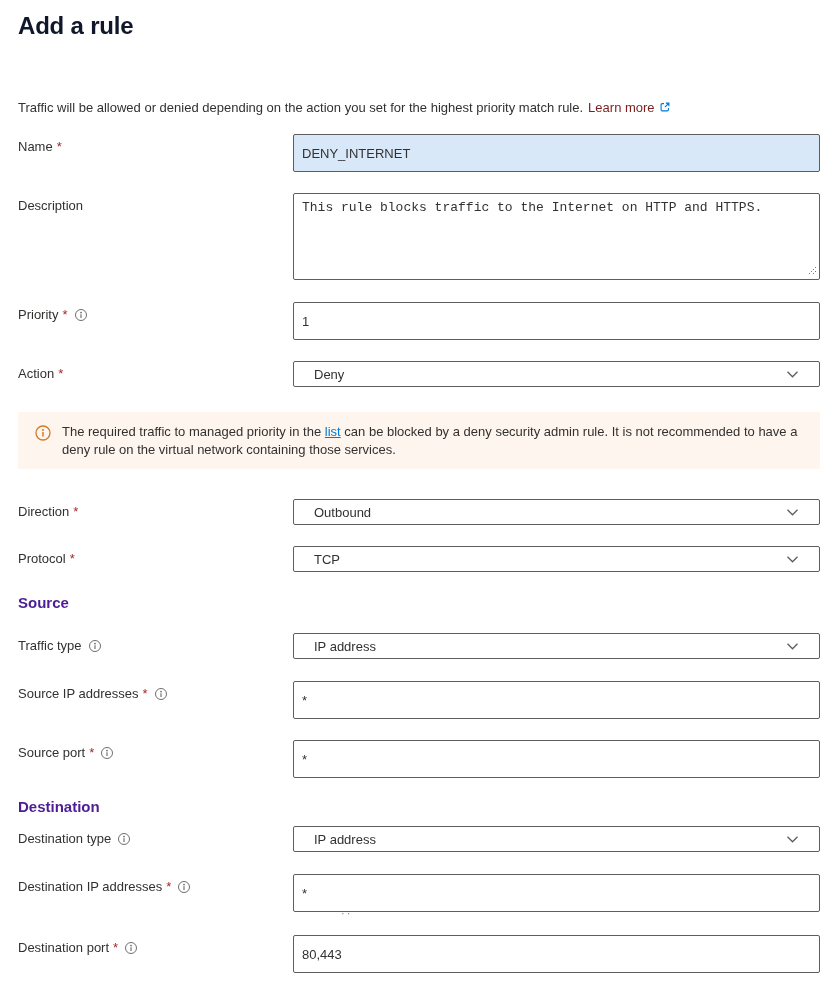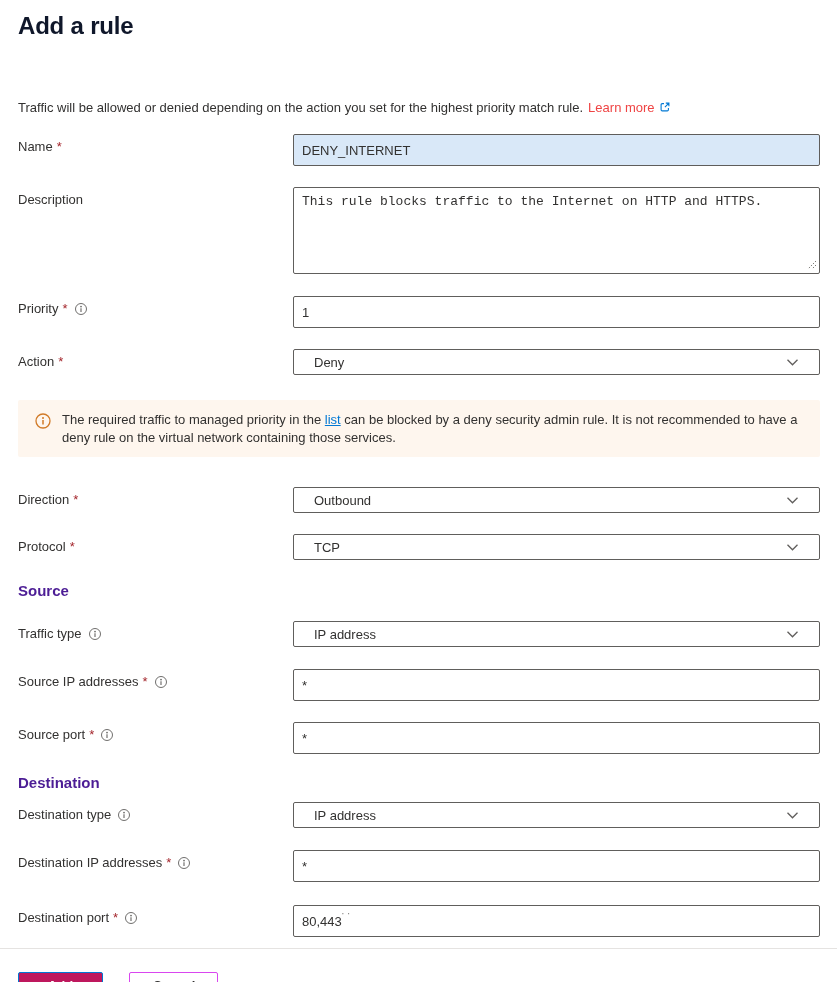--- a/index.html
+++ b/index.html
@@ -13,39 +13,39 @@
     overflow: hidden;
   }
   .container { padding: 10px 17px 0 18px; }
 
   h1.page-title {
     font-size: 24px; font-weight: 600; color: #0f172a;
     margin: 0; line-height: 32px; letter-spacing: -0.2px;
   }
 
   .intro { margin-top: 57px; font-size: 13px; line-height: 18px; color: #323130; }
-  .intro a.learn-more { color: #ef4444; text-decoration: none; margin-left: 5px; cursor: pointer; }
+  .intro a.learn-more { color: #7f1d1d; text-decoration: none; margin-left: 5px; cursor: pointer; }
   .ext-icon { vertical-align: -1px; margin-left: 4px; }
 
   .form { margin-top: 17px; }
   .form-row { display: flex; margin-bottom: 21px; }
   .mb22 { margin-bottom: 22px; } .mb25 { margin-bottom: 25px; }
   .mb19 { margin-bottom: 19px; } .mb23 { margin-bottom: 23px; } .mb11 { margin-bottom: 11px; }
 
   .form-label {
     flex: 0 0 275px; width: 275px;
     font-size: 13px; color: #323130; padding-top: 5px; line-height: 16px;
   }
   .req { color: #a4262c; margin-left: 4px; }
   .info-icon { vertical-align: -3px; margin-left: 6px; cursor: default; }
 
   .field { flex: 1; position: relative; }
 
   .text-input {
-    width: 100%; height: 32px;
+    width: 100%; height: 38px;
     border: 1px solid #605e5c; border-radius: 2px;
     padding: 0 8px; background: #ffffff;
     font-family: "Liberation Sans", sans-serif; font-size: 13px; color: #323130;
     outline: none;
   }
   .text-input.selected { background: #d9e8f8; border-color: #5f5d5b; }
 
   .textarea-wrap { position: relative; }
   .textarea {
     width: 100%; height: 87px; display: block;

